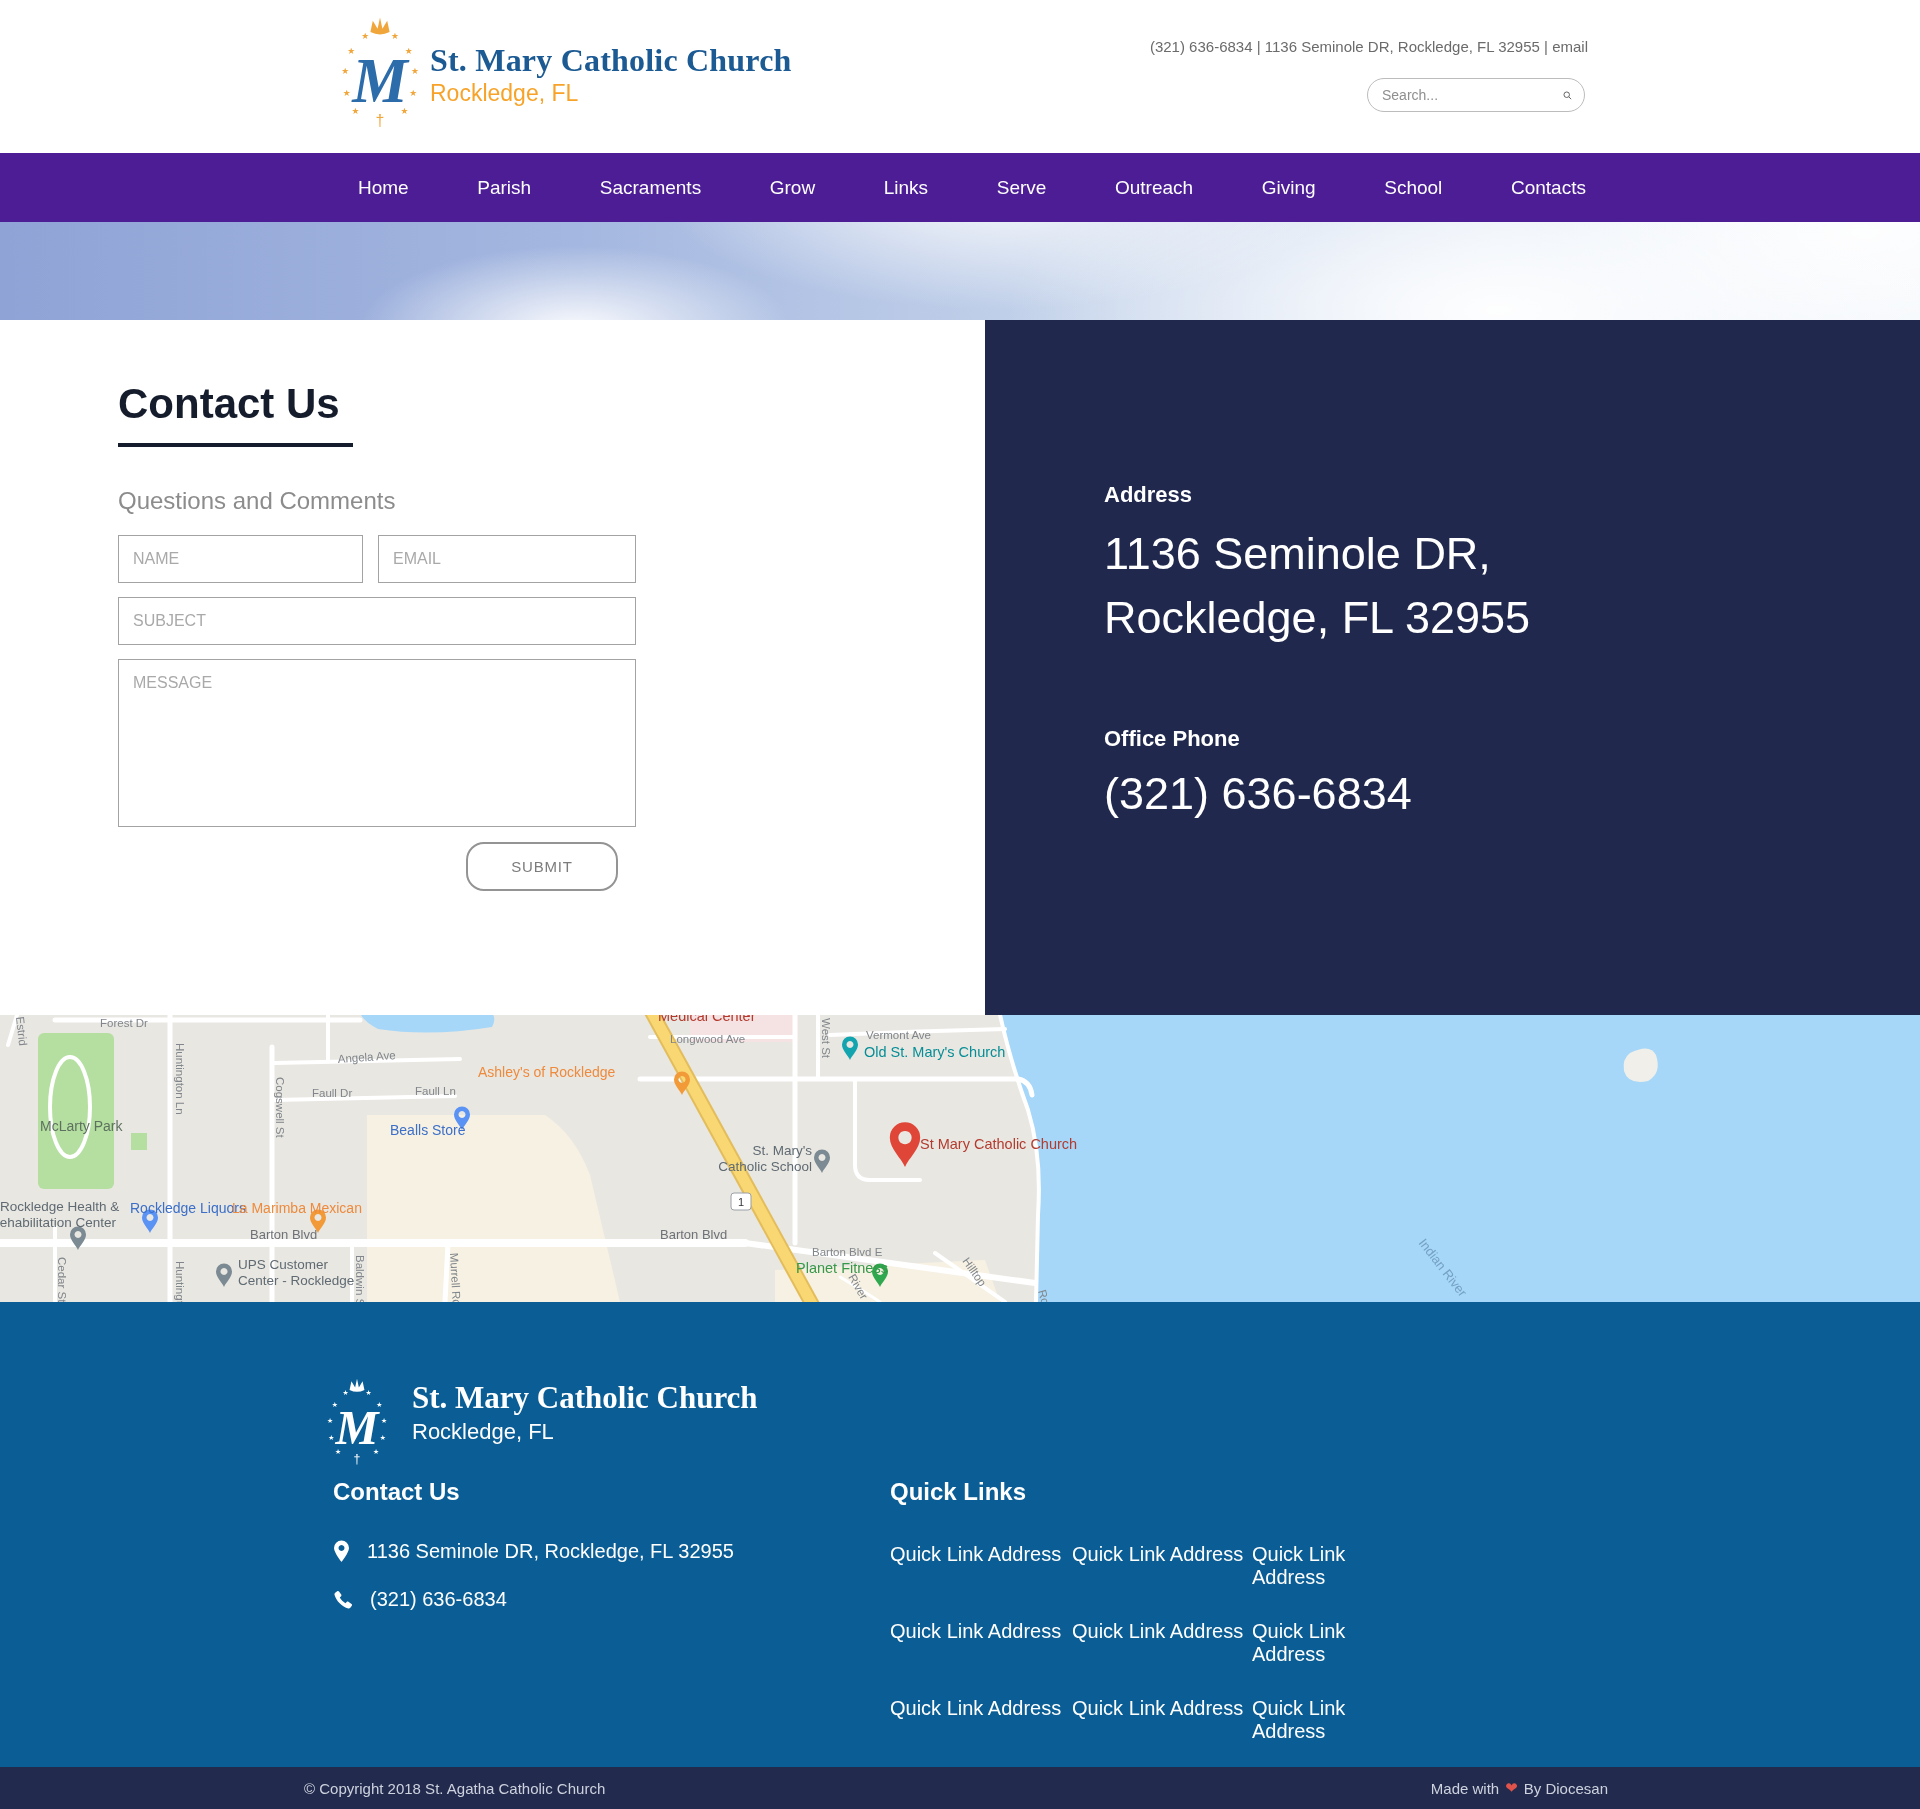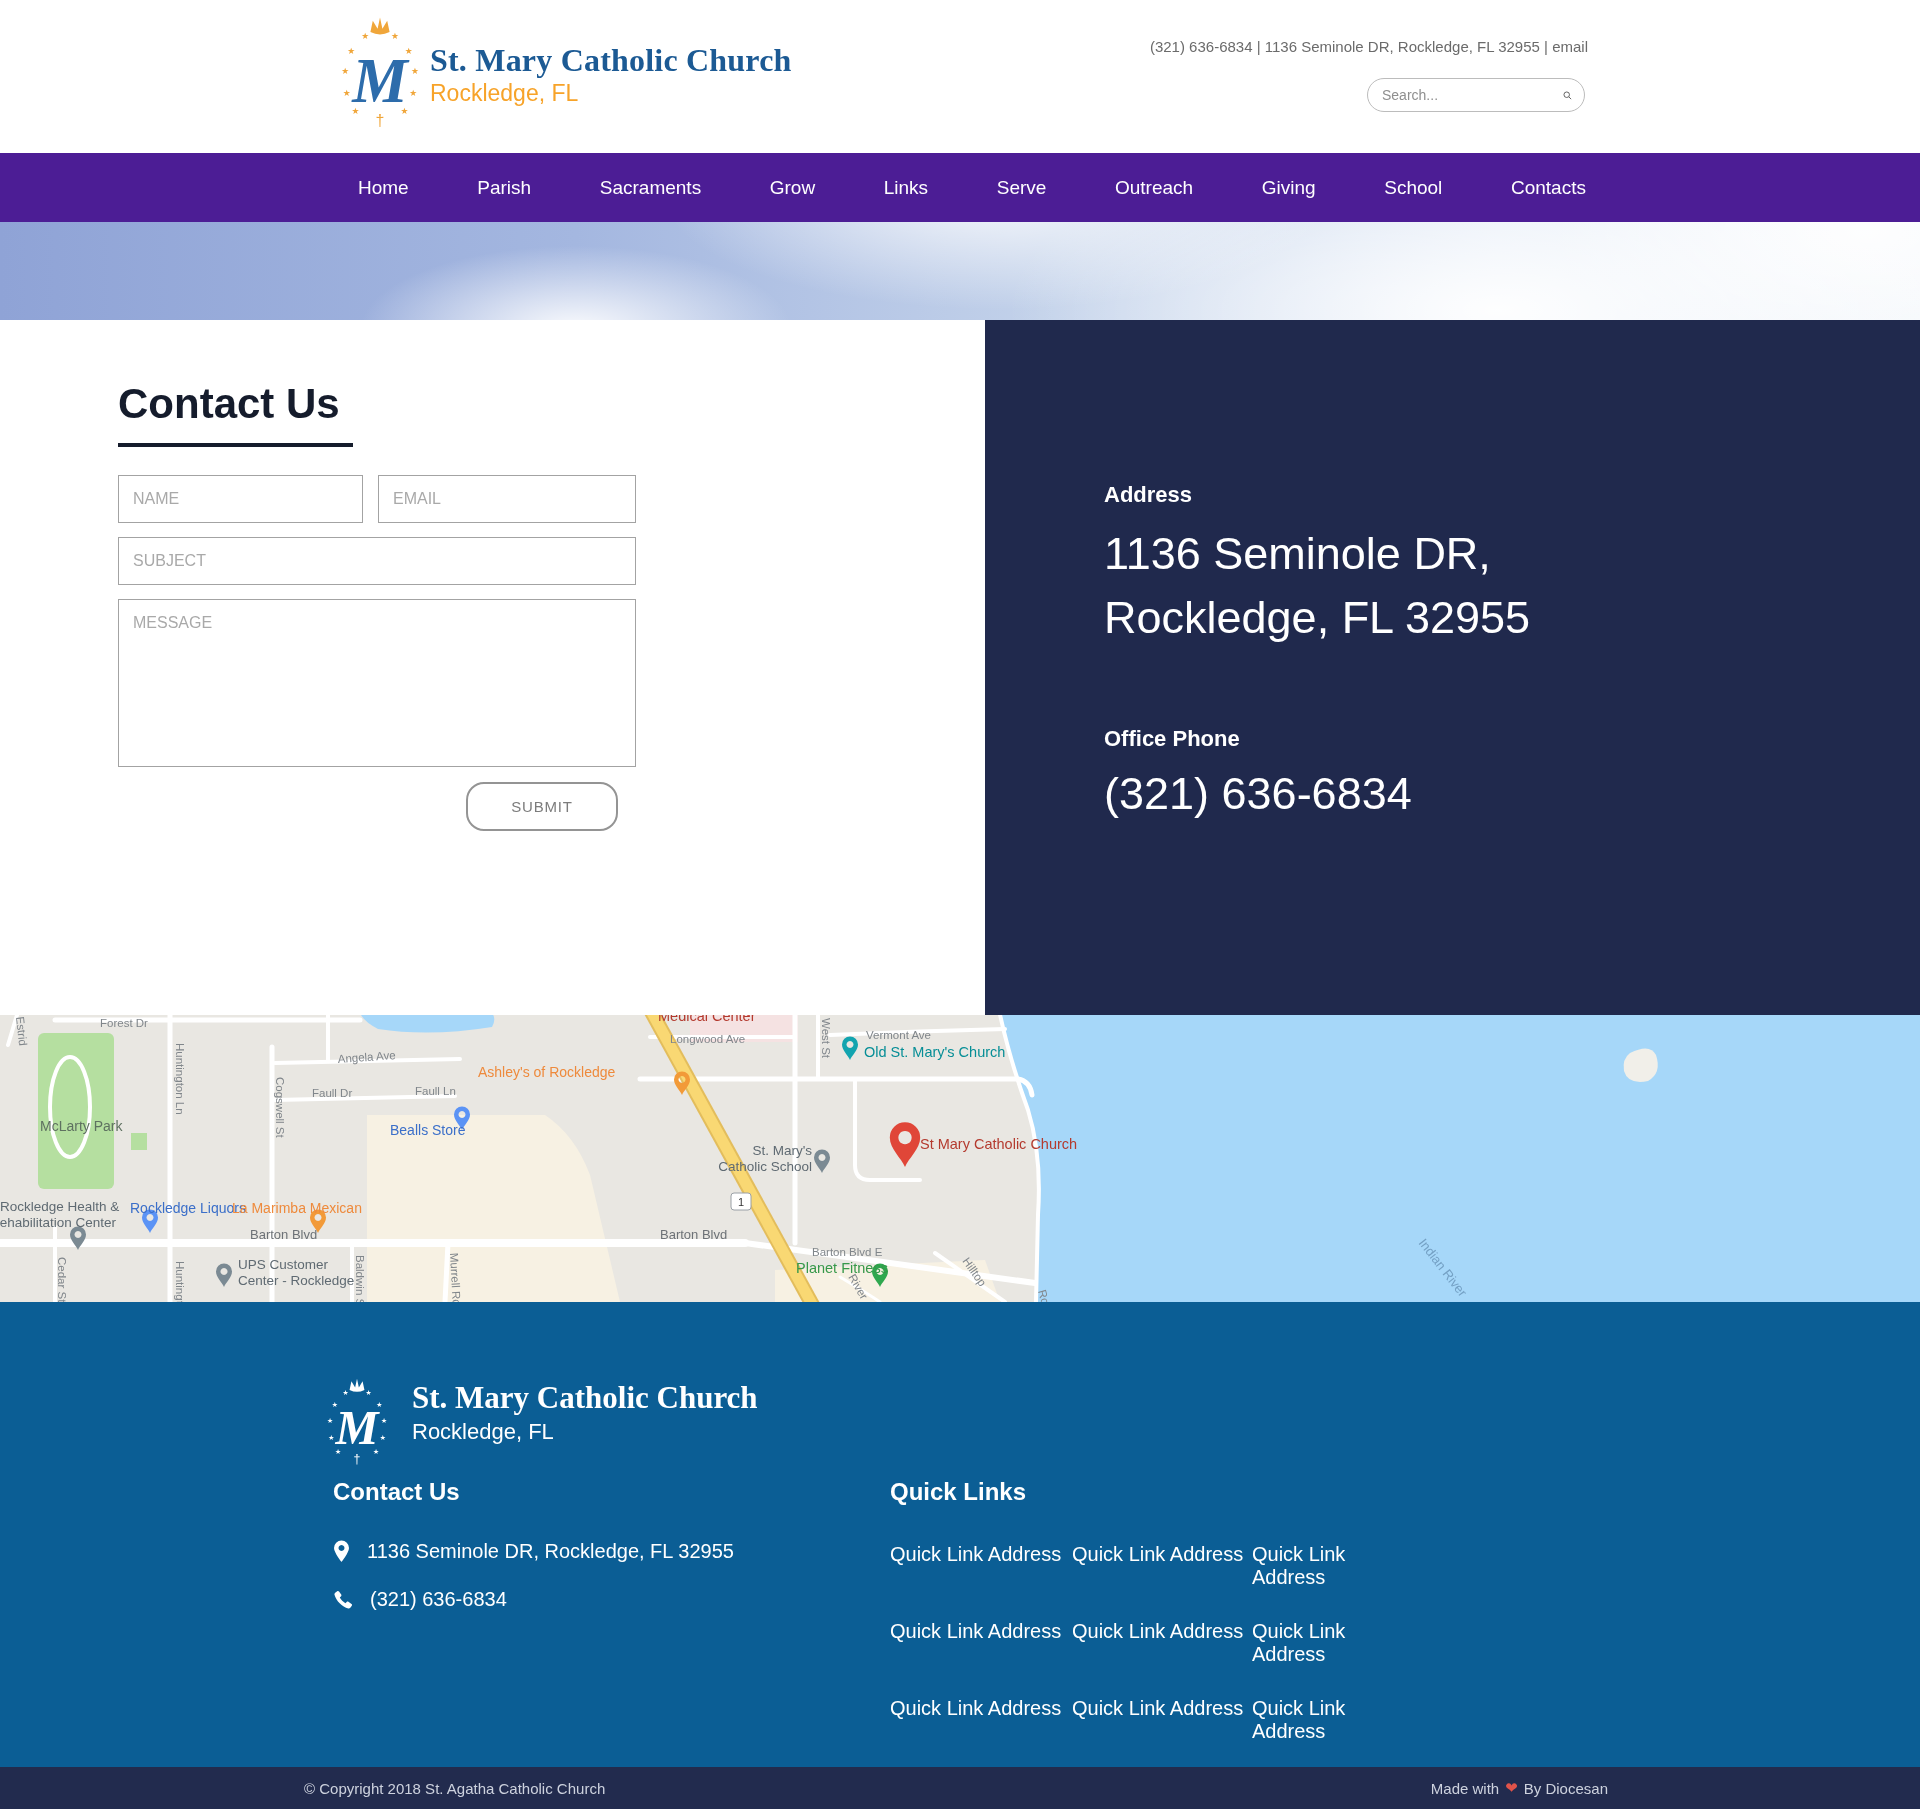--- a/index.html
+++ b/index.html
@@ -40,21 +40,21 @@
       radial-gradient(ellipse 500px 220px at 97% 10%, rgba(255,255,255,0.9), rgba(255,255,255,0) 62%),
       linear-gradient(90deg, #8fa3d6 0%, #a4b7e0 30%, #c3d2ea 55%, #e4ecf7 78%, #f2f6fb 100%);
   }
 
   
   .main { position:absolute; top:320px; left:0; right:0; height:695px; background:#fff; }
   .contact-col { position:absolute; left:118px; top:60px; width:518px; }
   .page-title { font-size:42px; font-weight:bold; color:#151c2c; }
   .title-underline { width:235px; height:4px; background:#151c2c; margin-top:15px; }
   .form-subtitle { margin-top:40px; font-size:24px; color:#8c8c8c; }
-  .form { margin-top:28px; }
+  .form { margin-top:20px; }
   .form-row { display:flex; gap:15px; }
   .field { border:1px solid #a3a3a3; height:48px; padding:0 14px; font-size:16px; color:#444;
     font-family:"Liberation Sans", sans-serif; outline:none; background:#fff; }
   .field::placeholder { color:#a9a9a9; }
   .field-name { width:245px; }
   .field-email { flex:1; }
   .field-full { width:100%; margin-top:14px; }
   .field-message { height:168px; resize:none; padding-top:14px; }
   .submit-row { margin-top:11px; text-align:right; padding-right:18px; }
   .submit-btn { width:152px; height:49px; border-radius:18px; border:2px solid #949494; background:#fff;
@@ -159,20 +159,21 @@
     </ul>
   </div>
 </nav>
 
 <div class="banner"></div>
 
 <main class="main">
   <div class="contact-col">
     <h1 class="page-title">Contact Us</h1>
     <div class="title-underline"></div>
+    <div class="form-subtitle">Questions and Comments</div>
     <form class="form">
       <div class="form-row">
         <input class="field field-name" type="text" placeholder="NAME" style="">
         <input class="field field-email" type="text" placeholder="EMAIL" style="">
       </div>
       <input class="field field-full" type="text" placeholder="SUBJECT" style="">
       <textarea class="field field-full field-message" placeholder="MESSAGE" style=""></textarea>
       <div class="submit-row">
         <button type="button" class="submit-btn">SUBMIT</button>
       </div>

